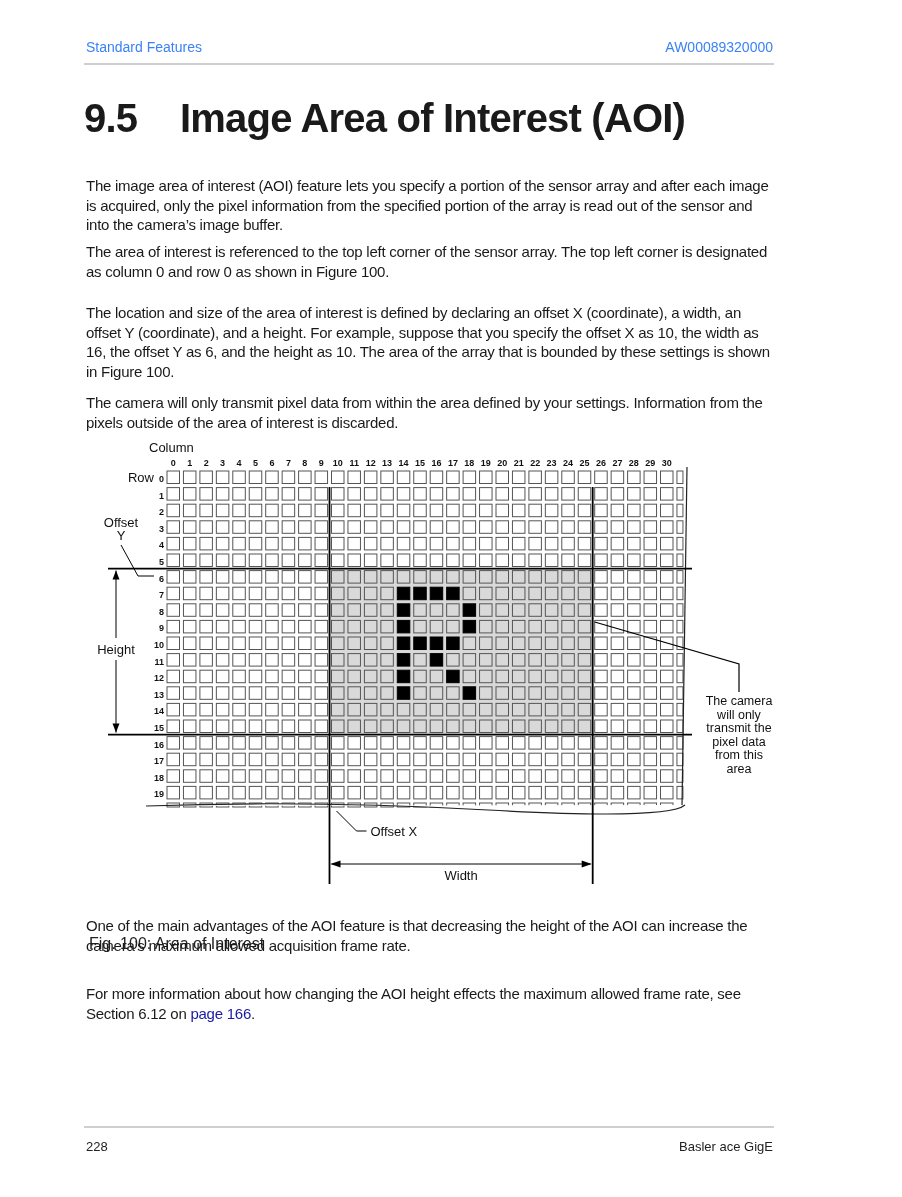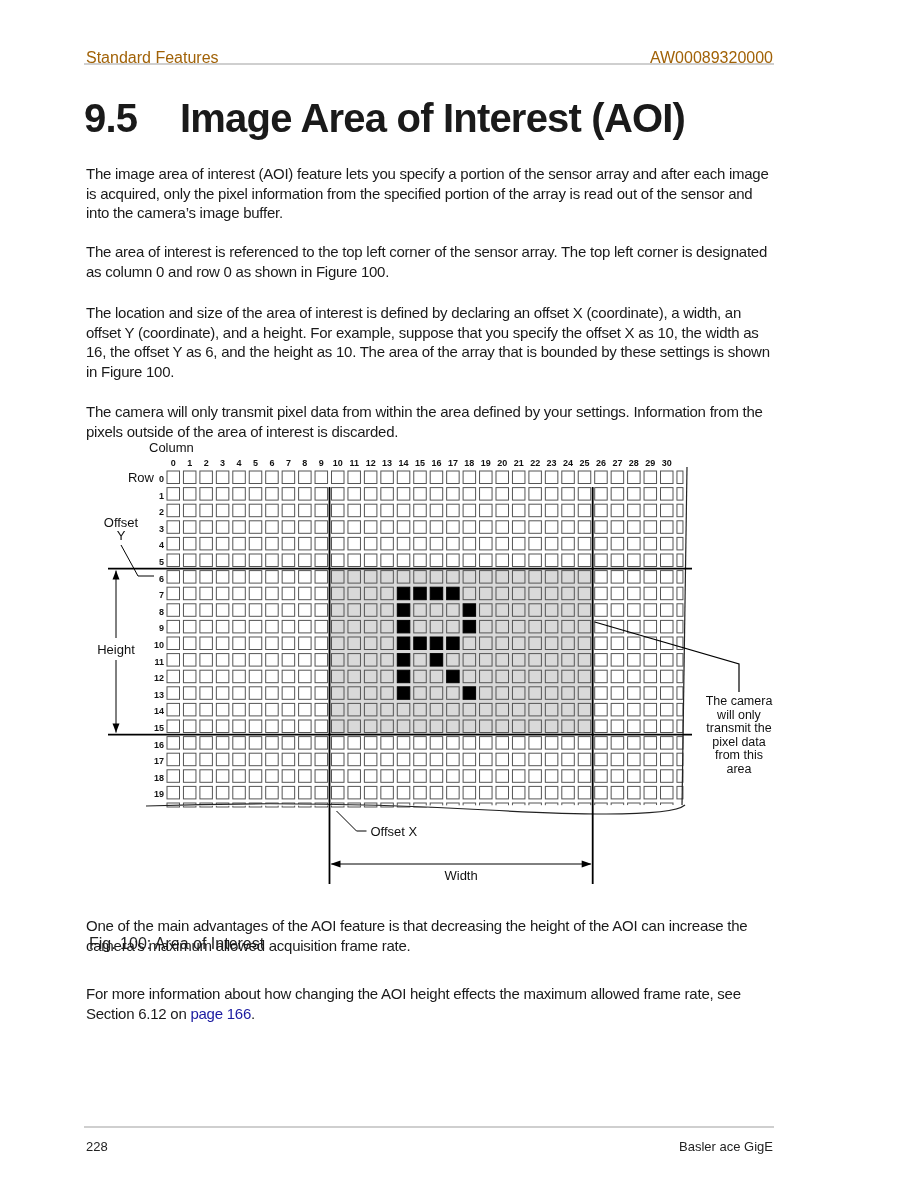--- a/index.html
+++ b/index.html
@@ -1,32 +1,32 @@
 <!DOCTYPE html>
 <html><head>
 <meta charset="utf-8">
 <style>
   html, body { margin:0; padding:0; background:#ffffff; }
   body { width:902px; height:1197px; position:relative; overflow:hidden;
          font-family:"Liberation Sans", sans-serif; color:#1a1a1a; }
-  .hdr { position:absolute; top:49px; font-size:16px; color:#a16207; }
+  .hdr { position:absolute; top:39px; font-size:14px; color:#3b82f6; }
   .hdr-left { left:86px; }
   .hdr-right { right:129px; }
   .rule { position:absolute; left:84px; width:690px; height:2px; background:#cfcfcf; }
   .rule-top { top:63px; }
   .rule-bot { top:1126px; }
   .title { position:absolute; top:96px; left:84px; font-size:40px; font-weight:bold;
            letter-spacing:-0.8px; margin:0; }
   .title .num { display:inline-block; width:96px; }
   .body-text { position:absolute; left:86px; width:690px; font-size:15px; line-height:19.5px;
                letter-spacing:-0.25px; margin:0; color:#1a1a1a; }
-  .p1 { top:164px; }
+  .p1 { top:176px; }
   .p2 { top:242px; }
   .p3 { top:303px; }
-  .p4 { top:402px; }
+  .p4 { top:393px; }
   .p5 { top:916px; }
   .p6 { top:984px; }
   .link { color:#1a1aa0; text-decoration:none; }
   .figure { position:absolute; left:8px; top:0; width:898px; height:900px; pointer-events:none;text-align:center; }
   .figure svg { position:absolute; left:0; top:0; }
   .caption { position:absolute; left:89px; top:900px; font-size:16px; color:#222;margin-top:35px; }
   .ftr { position:absolute; top:1139px; font-size:13px; color:#222;text-align:right; }
   .ftr-left { left:86px; }
   .ftr-right { right:129px; }
 </style>

